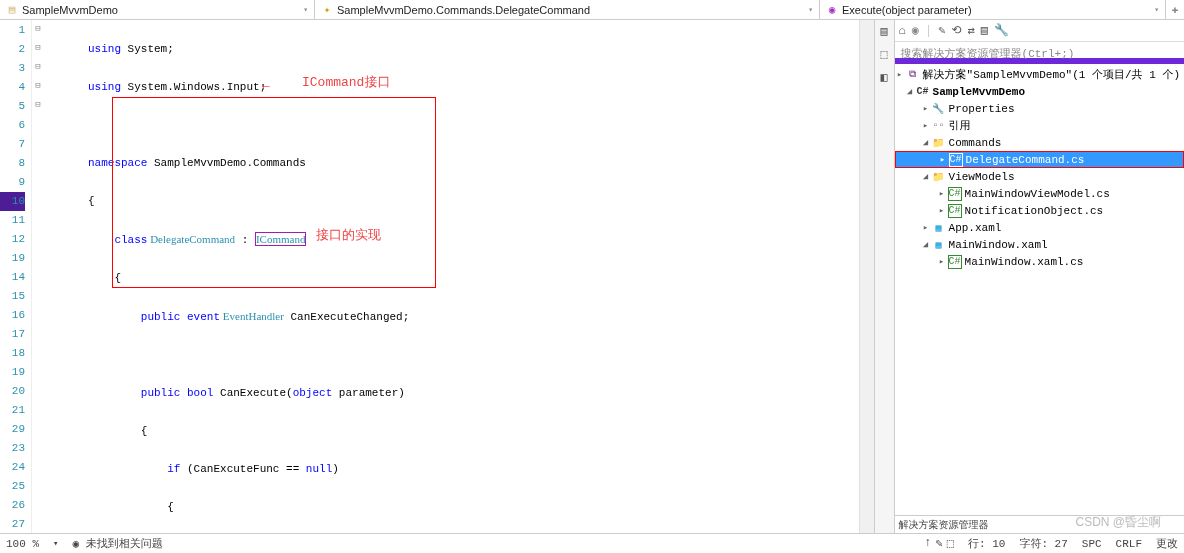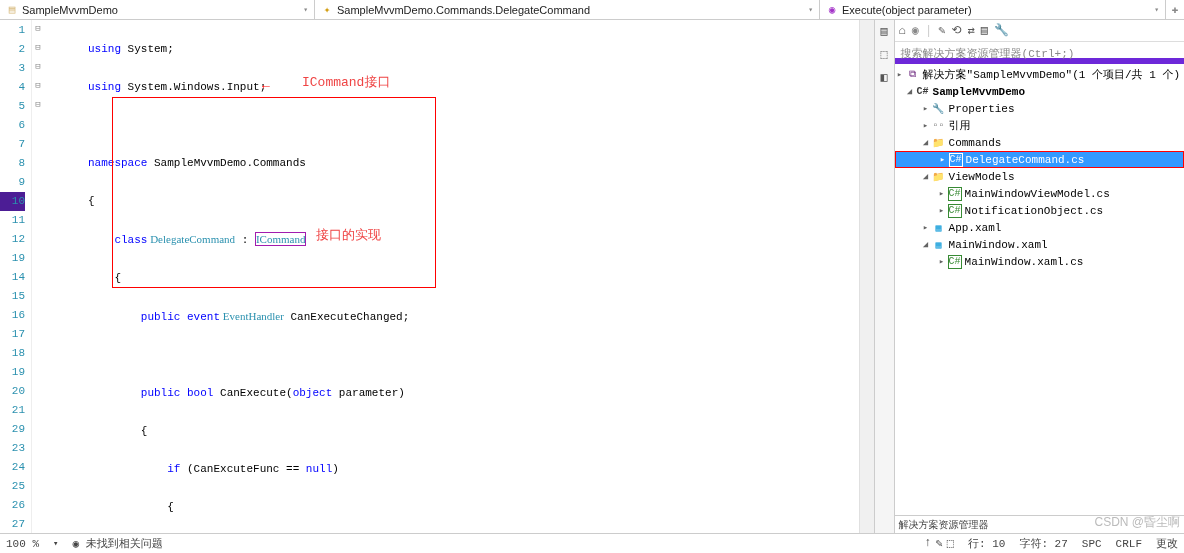--- a/index.html
+++ b/index.html
@@ -35,21 +35,21 @@
 .ic-sln { color: #68217a; }
 .ic-proj { color: #3a3a3a; font-weight: bold; }
 .ic-fold { color: #dcb67a; }
 .ic-cs { color: #388a34; font-size: 9px; border: 1px solid #388a34; padding: 0 1px; line-height: 9px; }
 .ic-cs.sel { color: #fff; border-color: #fff; }
 .ic-ref { color: #555; font-size: 9px; }
 .ic-xaml { color: #0095d6; }
 .sb { height: 20px; border-top: 1px solid #ccc; display: flex; align-items: center; font-family: 'Segoe UI', sans-serif; font-size: 11px; color: #444; padding: 0 6px; gap: 14px; }
 .sb .sp { flex: 1; }
 .sb .icons { display: flex; gap: 4px; font-size: 12px; }
-.watermark { position: absolute; right: 4px; bottom: 22px; color: #bbb; font-family: 'Segoe UI', sans-serif; font-size: 12px; }
+.watermark { position: absolute; right: 23px; bottom: 22px; color: #bbb; font-family: 'Segoe UI', sans-serif; font-size: 12px; }
 .se-tabs { border-top: 1px solid #ccc; height: 18px; font-size: 10px; display: flex; align-items: center; padding: 0 4px; color: #444; }
 .redbox-tree { border: 1px solid #f00; }
 .vscroll { width: 15px; background: #f0f0f0; border-left: 1px solid #e0e0e0; }
 </style>
 </head>
 <body>
 
 <div class="navbar">
   <div class="navbox" style="width:315px">
     <span class="nb-icon" style="color:#d7ba7d">▤</span>

